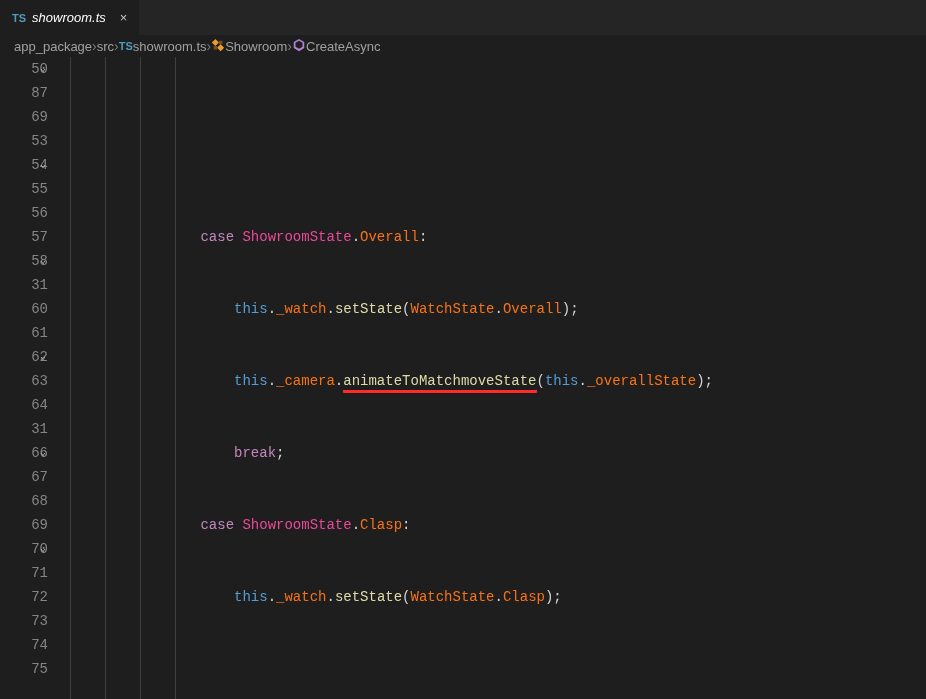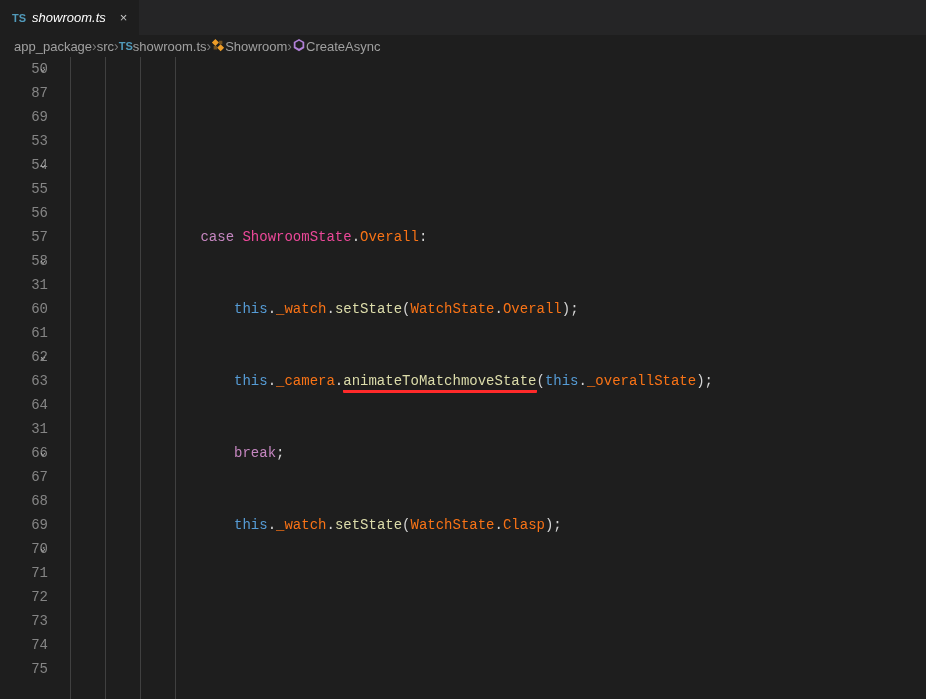--- a/index.html
+++ b/index.html
@@ -186,20 +186,21 @@
   <div class="code">
     <div class="indent-guide g1"></div>
     <div class="indent-guide g2"></div>
     <div class="indent-guide g3"></div>
     <div class="indent-guide g4"></div>
 
     <div class="row"><span class="code-text">                <span class="kw">case</span> <span class="cls">ShowroomState</span>.<span class="prop">Overall</span>:</span></div>
     <div class="row"><span class="code-text">                    <span class="this">this</span>.<span class="prop">_watch</span>.<span class="fn">setState</span>(<span class="prop">WatchState</span>.<span class="prop">Overall</span>);</span></div>
     <div class="row"><span class="code-text">                    <span class="this">this</span>.<span class="prop">_camera</span>.<span class="fn underline-red">animateToMatchmoveState</span>(<span class="this">this</span>.<span class="prop">_overallState</span>);</span></div>
     <div class="row"><span class="code-text">                    <span class="kw">break</span>;</span></div>
+    <div class="row"><span class="code-text">                <span class="kw">case</span> <span class="cls">ShowroomState</span>.<span class="prop">Clasp</span>:</span></div>
     <div class="row"><span class="code-text">                    <span class="this">this</span>.<span class="prop">_watch</span>.<span class="fn">setState</span>(<span class="prop">WatchState</span>.<span class="prop">Clasp</span>);</span></div>
     
     
     
     
     
     
     
     
     

